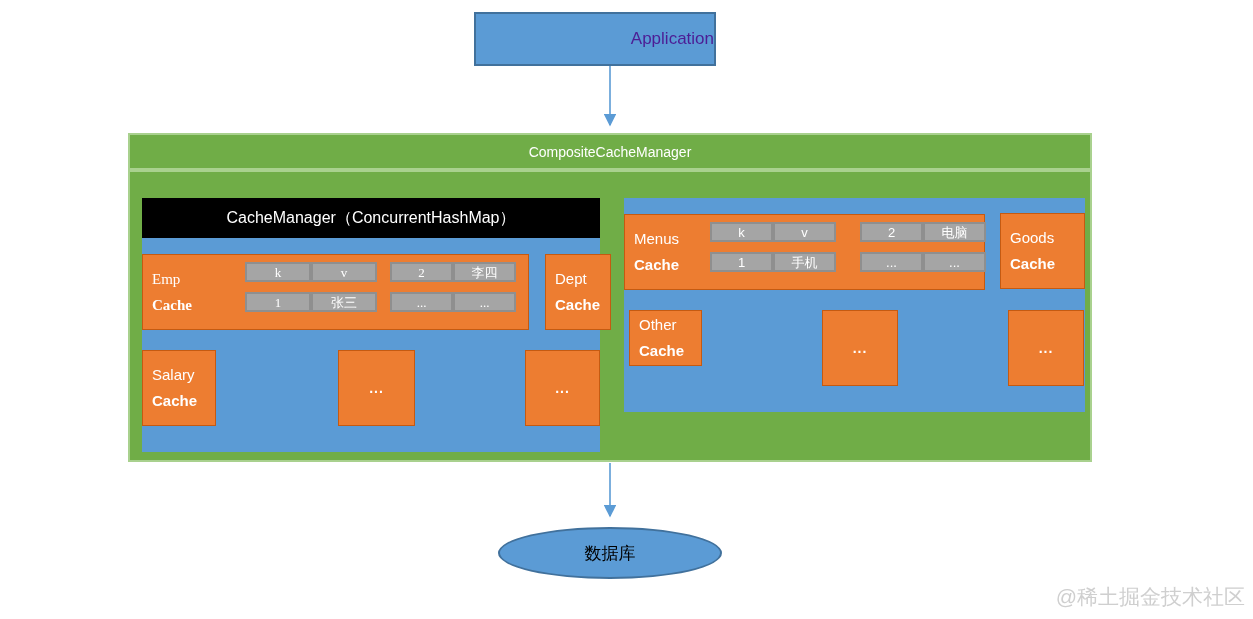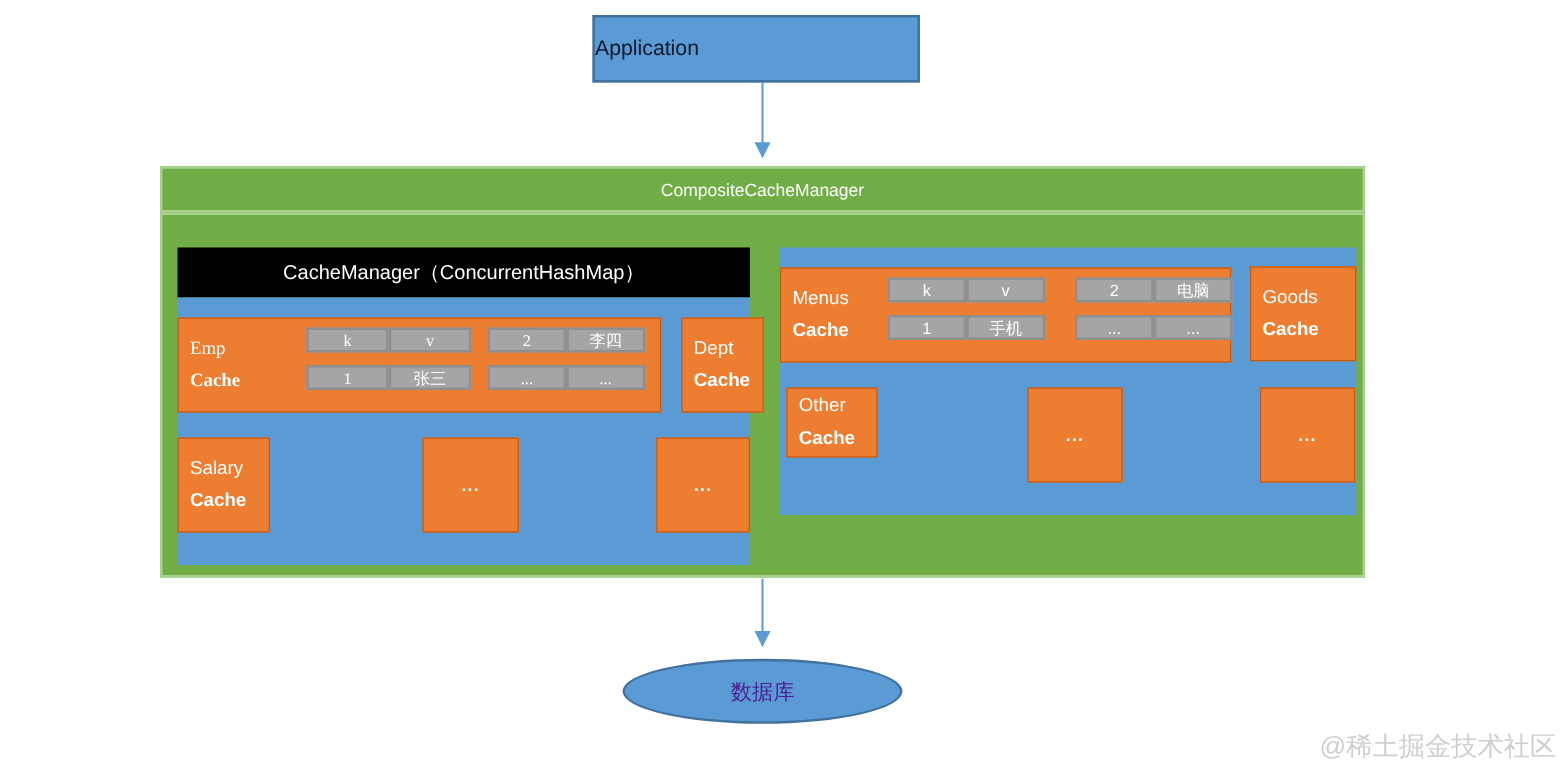--- a/index.html
+++ b/index.html
@@ -5,24 +5,24 @@
   html,body { margin:0; padding:0; background:#ffffff; }
   .canvas {
     position:relative; width:1253px; height:619px;
     background:#ffffff; overflow:hidden;
     font-family:"Liberation Sans", sans-serif;
   }
   .abs { position:absolute; box-sizing:border-box; }
 
   
   .app-box {
-    left:474px; top:12px; width:262px; height:54px;
+    left:474px; top:12px; width:242px; height:54px;
     background:#5B9BD5; border:2px solid #41719C;
-    display:flex; align-items:center; justify-content:flex-start;
-    color:#0f172a; font-size:17px;
+    display:flex; align-items:center; justify-content:flex-end;
+    color:#4c1d95; font-size:17px;
   }
 
   
   .arrows { position:absolute; left:0; top:0; pointer-events:none; }
 
   
   .composite-title {
     left:128px; top:133px; width:964px; height:37px;
     background:#70AD47; border:2px solid #A9D18E;
     display:flex; align-items:center; justify-content:center;
@@ -86,21 +86,21 @@
     background:#A5A5A5; border:2px solid #8F8F8F;
     display:flex; align-items:center; justify-content:center;
     color:#ffffff; font-size:13px; line-height:13px;
   }
 
   
   .db-ellipse {
     left:498px; top:527px; width:224px; height:52px;
     background:#5B9BD5; border:2px solid #41719C; border-radius:50%;
     display:flex; align-items:center; justify-content:center;
-    color:#4c1d95; font-size:17px;
+    color:#000000; font-size:17px;
   }
 
   .watermark {
     right:8px; bottom:8px; color:#cfcfcf; font-size:21px;
   }
 </style>
 </head>
 <body>
 
 <div class="canvas">

